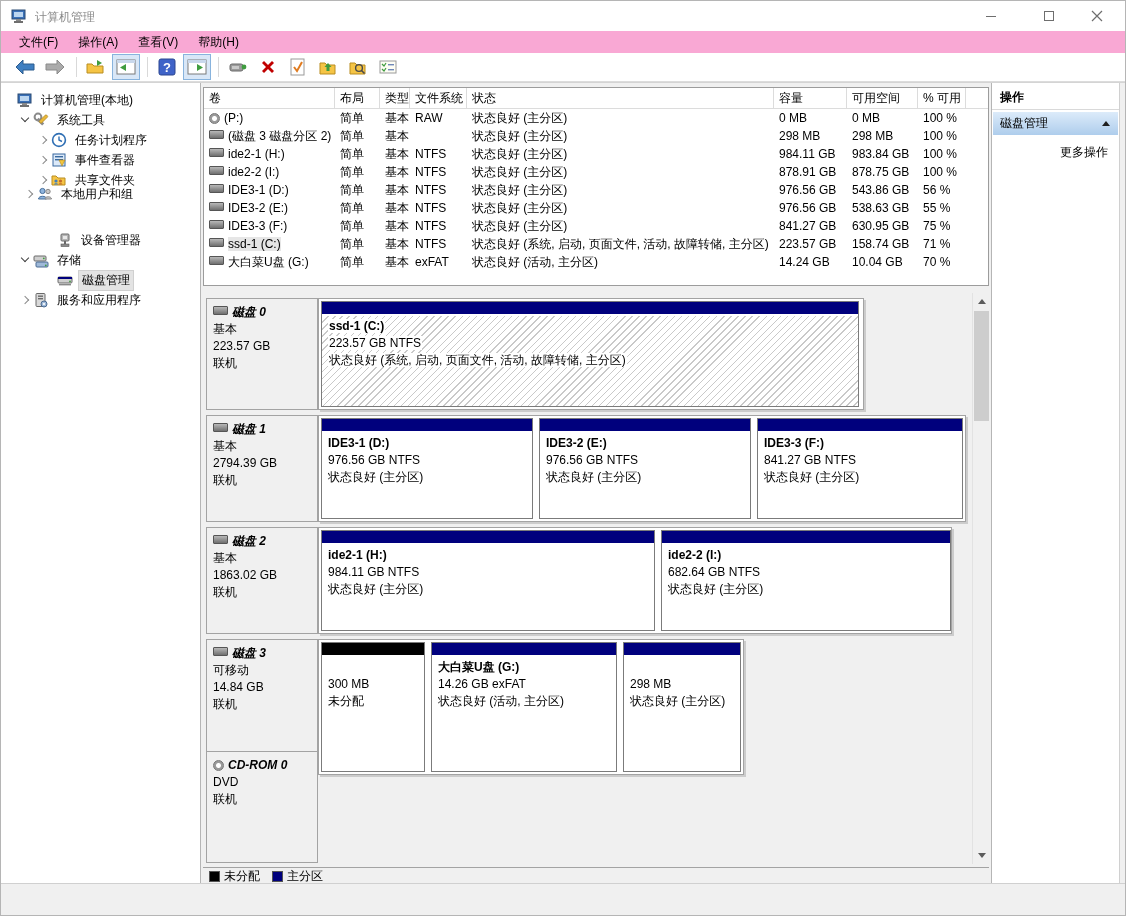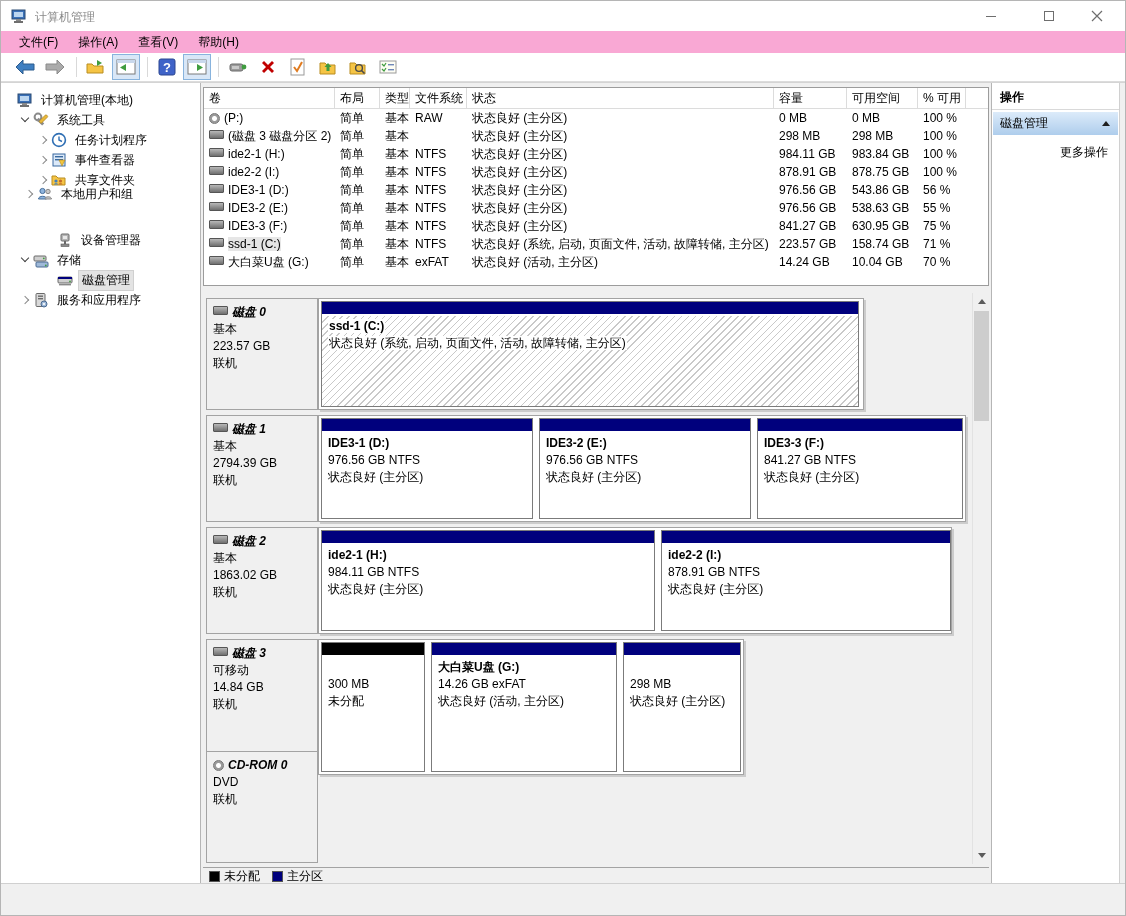--- a/index.html
+++ b/index.html
@@ -411,20 +411,21 @@
             <div class="dname"><span class="drive-ic"></span><span>磁盘 0</span></div>
             <div>基本</div>
             <div>223.57 GB</div>
             <div>联机</div>
           </div>
           <div class="parea" style="left:112px;width:546px">
             <div class="part selected" style="left:2px;width:538px">
               <div class="band"></div>
               <div class="pbody">
                 <div class="pt"><span>ssd-1 (C:)</span></div>
+                <div><span>223.57 GB NTFS</span></div>
                 <div><span>状态良好 (系统, 启动, 页面文件, 活动, 故障转储, 主分区)</span></div>
               </div>
             </div>
           </div>
         </div>
 
         <div class="disk-row" style="top:123px;height:107px;width:762px">
           <div class="dlabel">
             <div class="dname"><span class="drive-ic"></span><span>磁盘 1</span></div>
             <div>基本</div>
@@ -472,21 +473,21 @@
               <div class="pbody">
                 <div class="pt">ide2-1 (H:)</div>
                 <div>984.11 GB NTFS</div>
                 <div>状态良好 (主分区)</div>
               </div>
             </div>
             <div class="part" style="left:342px;width:290px">
               <div class="band"></div>
               <div class="pbody">
                 <div class="pt">ide2-2 (I:)</div>
-                <div>878.91 GB NTFS</div>
+                <div>682.64 GB NTFS</div>
                 <div>状态良好 (主分区)</div>
               </div>
             </div>
           </div>
         </div>
 
         <div class="disk-row" style="top:347px;height:136px;width:540px">
           <div class="dlabel">
             <div class="dname"><span class="drive-ic"></span><span>磁盘 3</span></div>
             <div>可移动</div>

